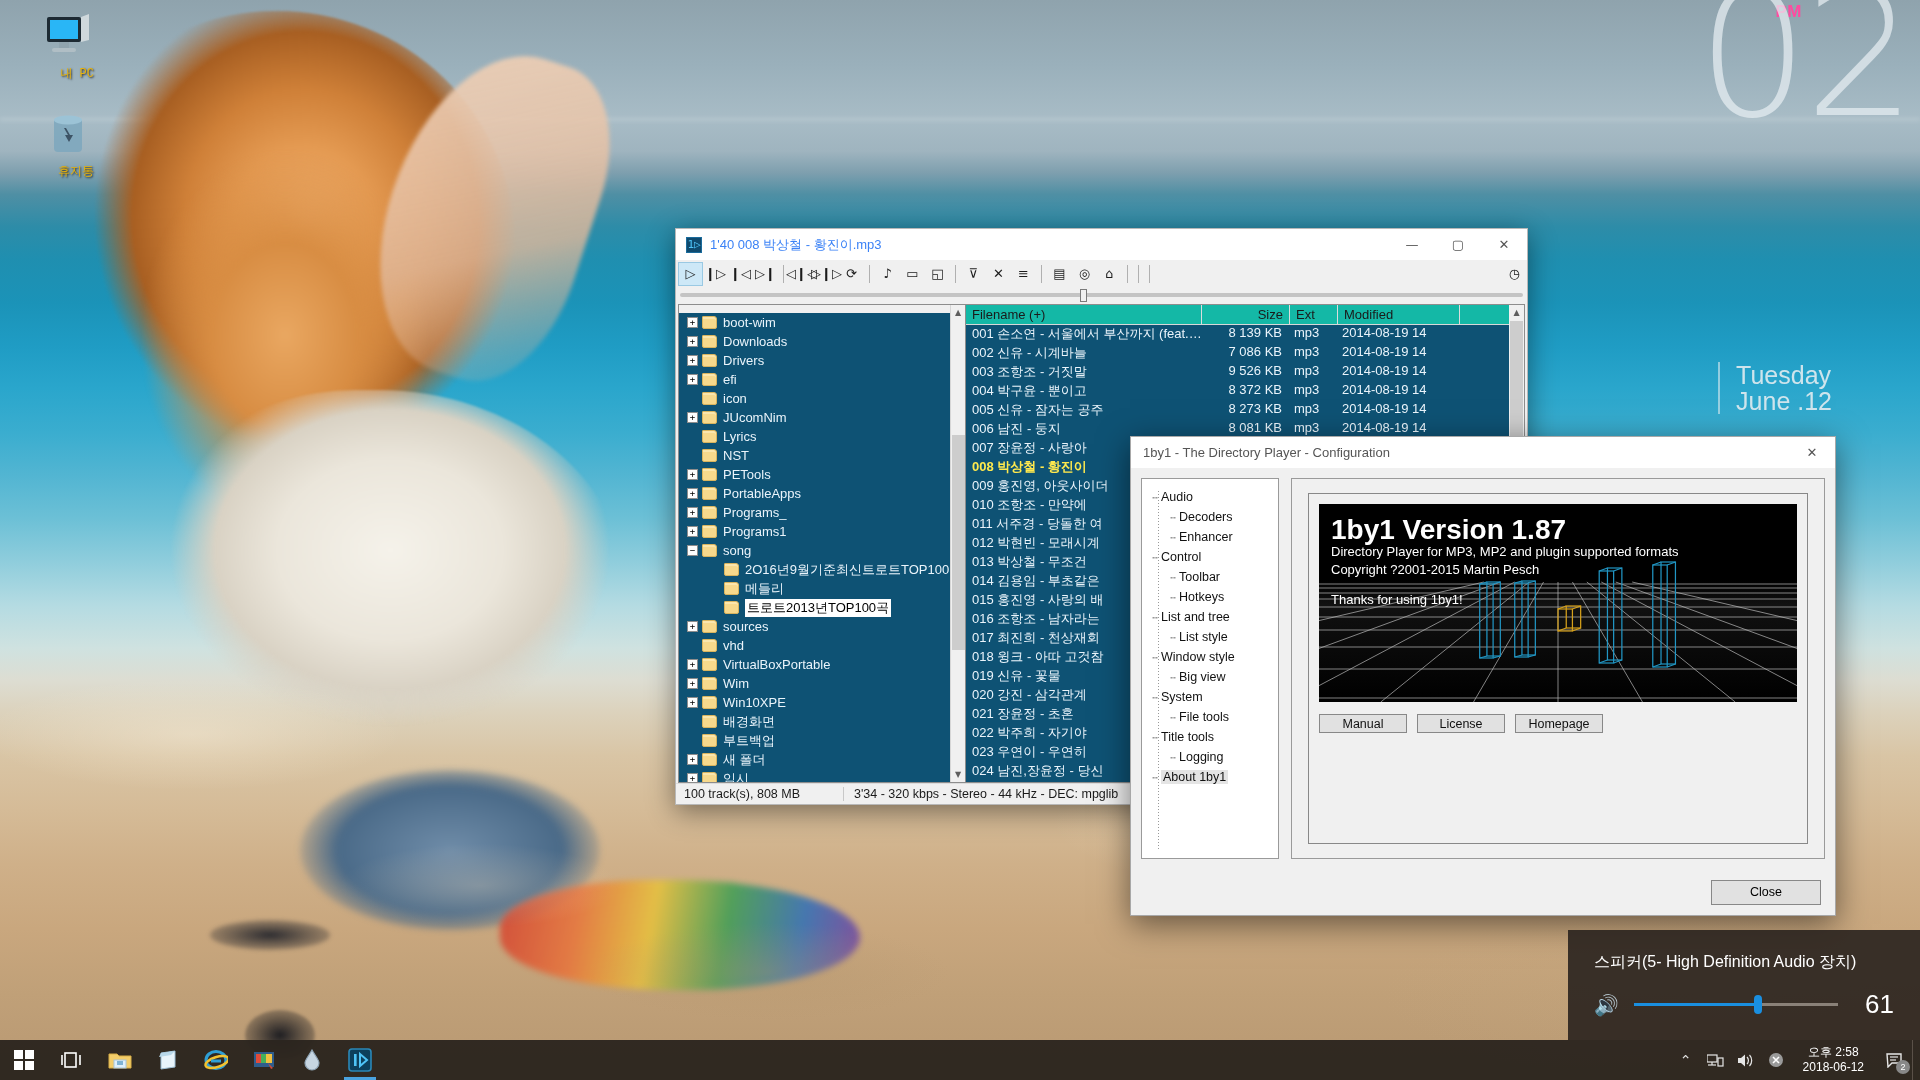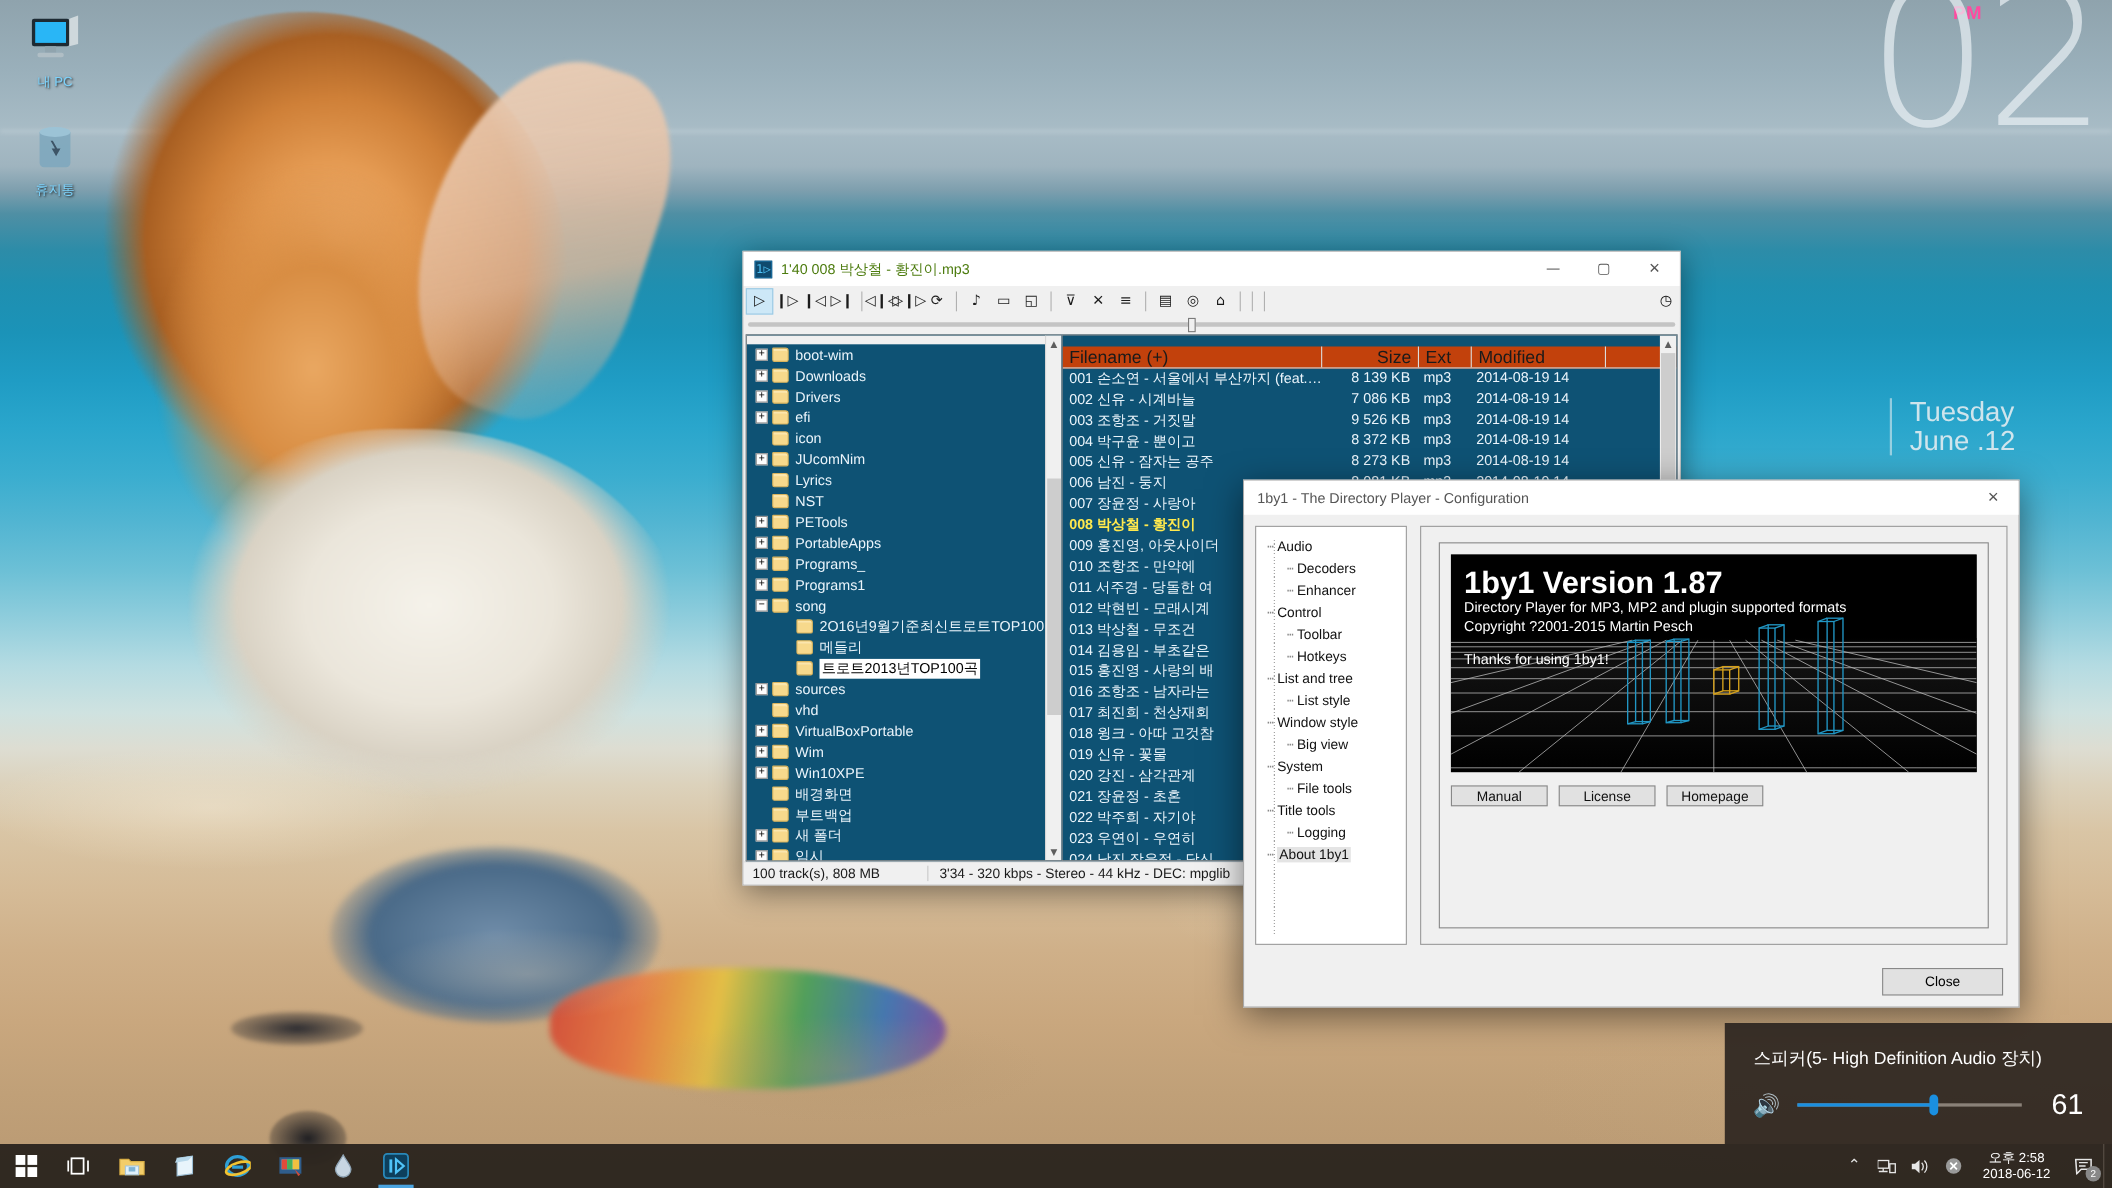--- a/index.html
+++ b/index.html
@@ -90,24 +90,25 @@
     border-radius: 50%; filter: blur(1.5px);
   }
   
   #wp-horizon {
     position: absolute; left: 0; right: 0; top: 118px; height: 3px;
     background: rgba(255,255,255,.18); filter: blur(2px);
   }
 
   
   .desk-icon {
-    position: absolute; width: 88px; text-align: center;
-    color: #7dd3fc; font-size: 12px;
+    position: absolute; width: 88px; text-align: right;
+    color: #eab308; font-size: 12px;
     text-shadow: 1px 1px 2px rgba(0,0,0,.85);
     cursor: default;
+    font-family: Liberation Mono, monospace;
   }
   .desk-icon .glyph { display: block; height: 52px; margin-bottom: 3px; }
   .desk-icon .label { display: block; line-height: 14px; }
 
   
   #gadget { position: absolute; right: 0; top: 0; width: 420px; height: 420px; }
 
   #clock-big {
     position: absolute; right: 8px; top: -22px;
     font-family: "DejaVu Sans", sans-serif;
@@ -137,21 +138,21 @@
   #player-titlebar {
     height: 31px; background: #ffffff; display: flex; align-items: center;
     flex: 0 0 auto;
   }
   #player-titleicon {
     width: 16px; height: 16px; margin: 0 8px 0 10px;
     background: #0f4a6e; border: 1px solid #1a6b9c;
     color: #4fc3f7; font-size: 11px; line-height: 14px; text-align: center;
     font-family: "DejaVu Sans Mono", monospace;
   }
-  #player-title { font-size: 13px; color: #4d7c0f; flex: 1; }
+  #player-title { font-size: 13px; color: #3b82f6; flex: 1; }
   .win-btn {
     width: 46px; height: 30px; display: flex; align-items: center; justify-content: center;
     color: #555; font-size: 13px; font-family: "DejaVu Sans", sans-serif;
   }
 
   #player-toolbar {
     height: 28px; background: #f0f0f0; display: flex; align-items: center;
     padding-left: 2px; flex: 0 0 auto; border-bottom: 1px solid #f0f0f0;
   }
   .tb-btn {
@@ -209,22 +210,22 @@
   }
   .sb-arrow.bottom { position: absolute; bottom: 0; left: 0; right: 0; }
   #tree-thumb { position: absolute; top: 130px; left: 1px; width: 13px; height: 215px; background: #cdcdcd; }
 
   
   #list-pane {
     flex: 1; background: #0e5274; position: relative; overflow: hidden;
     border: 1px solid #8d8d8d; display: flex; flex-direction: column;
   }
   #list-header {
-    display: flex; height: 20px; background: #c2410c; color: #1a1a1a; font-size: 16px;
-    border-bottom: 1px solid #d8d8d8; flex: 0 0 auto; margin-top: 10px;
+    display: flex; height: 20px; background: #14b8a6; color: #1a1a1a; font-size: 13px;
+    border-bottom: 1px solid #d8d8d8; flex: 0 0 auto;
   }
   .lh-cell { padding: 2px 6px 0; border-right: 1px solid #dcdcdc; }
   .lh-name { flex: 1; }
   .lh-size { width: 88px; text-align: right; }
   .lh-ext  { width: 48px; }
   .lh-mod  { width: 122px; }
   .lh-pad  { width: 64px; border-right: none; }
   #list-rows { flex: 1; overflow: hidden; }
   .list-row {
     display: flex; height: 19px; color: #eaf4fb; font-size: 13px; white-space: nowrap;

